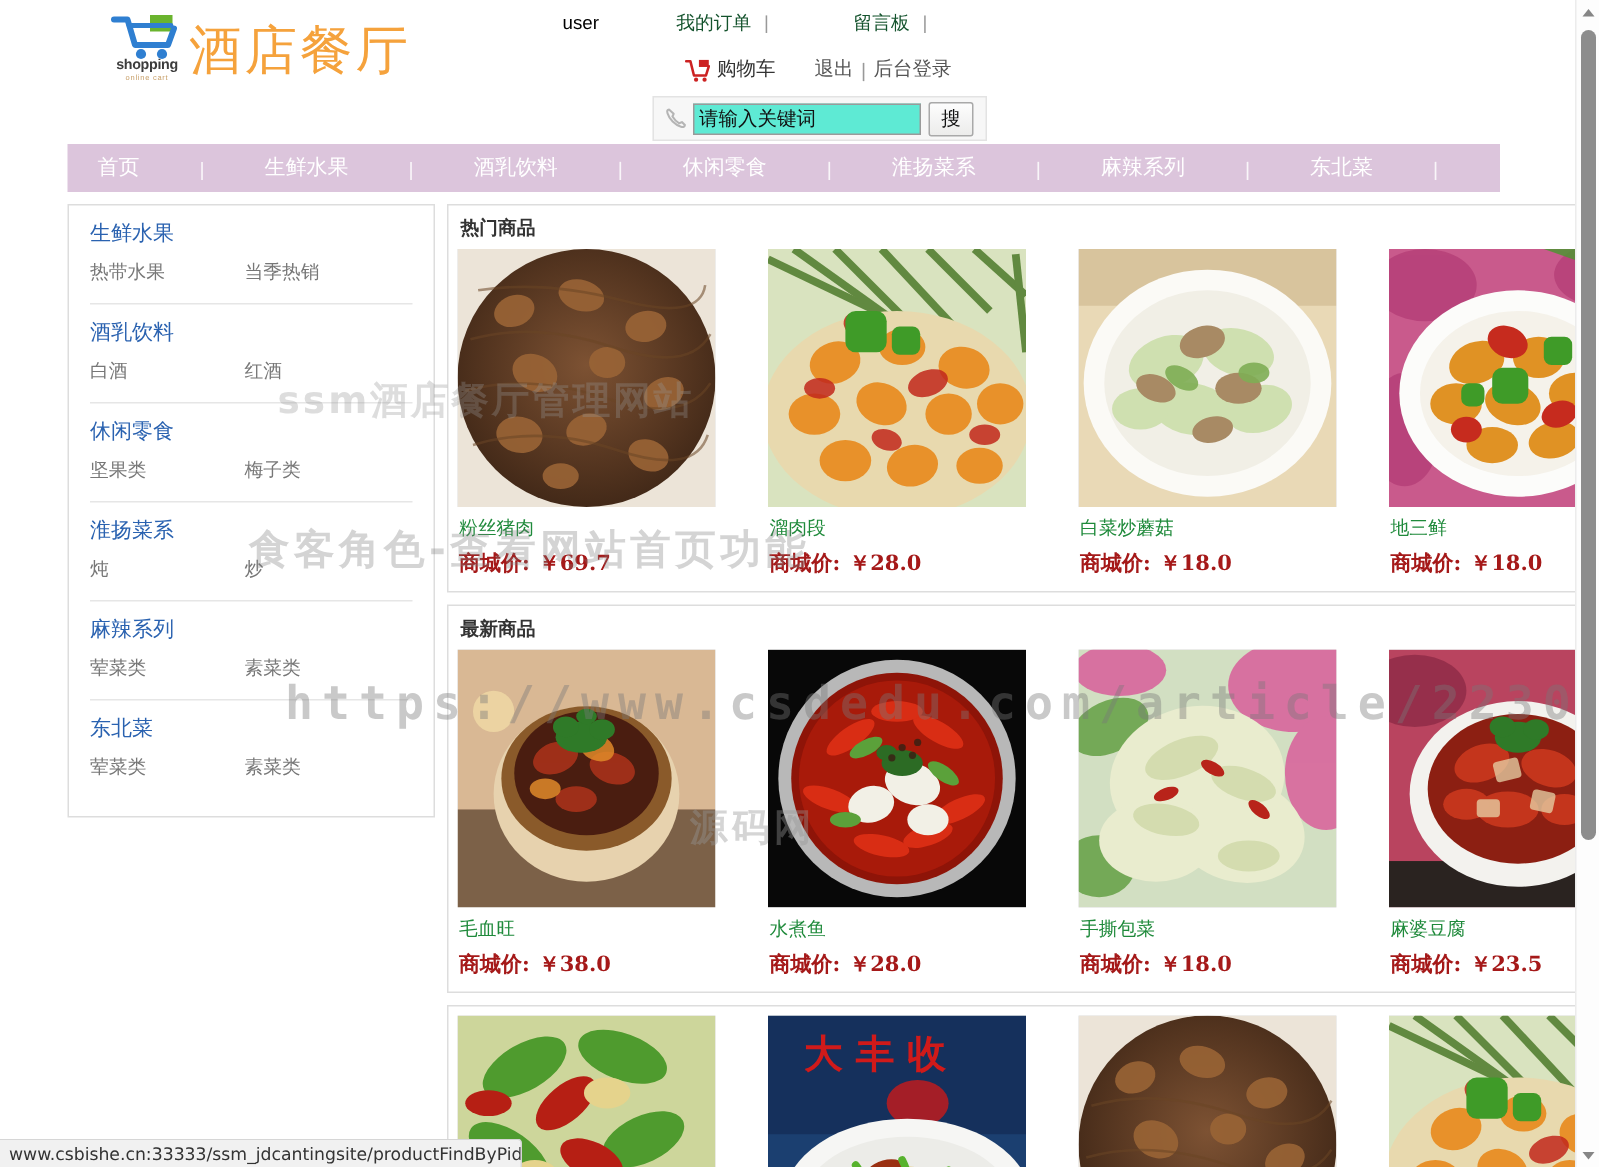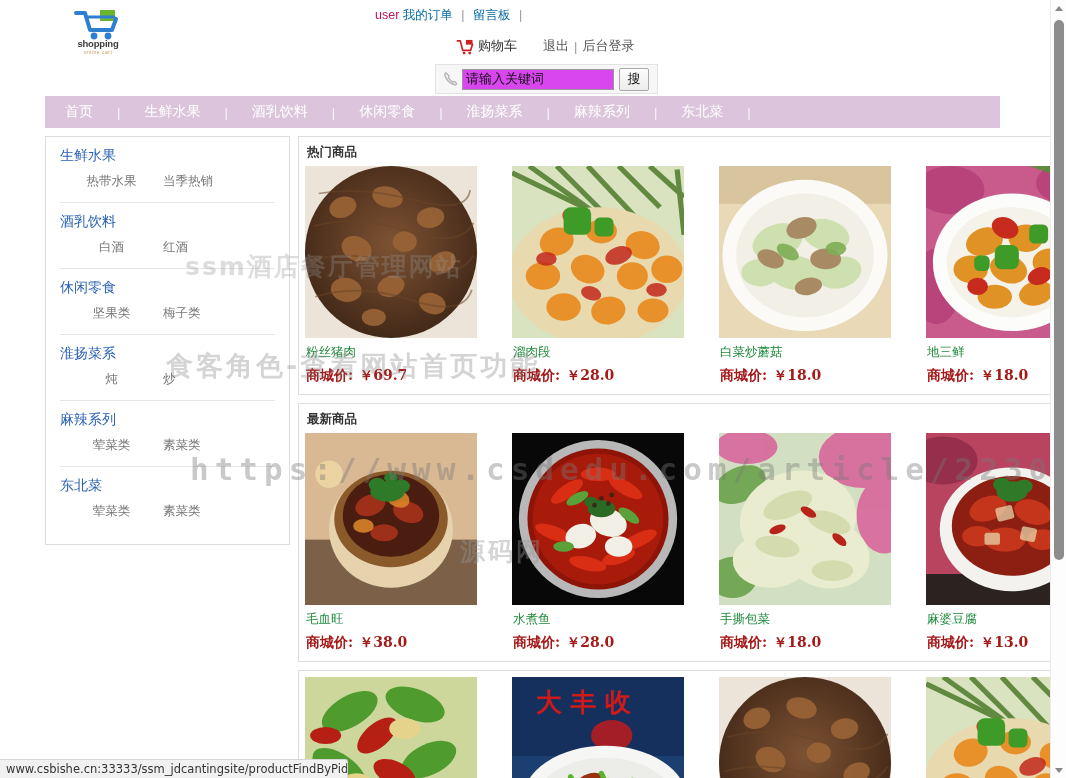--- a/index.html
+++ b/index.html
@@ -73,22 +73,22 @@
     letter-spacing: 0.5px;
   }
 
   .userbar {
     position: absolute;
     left: 350px; top: 7px;
     font-size: 12.5px;
     color: #555;
     white-space: nowrap;
   }
-  .userbar .uname { color: #be185d; }
-  .userbar a { color: #0369a1; text-decoration: none; }
+  .userbar .uname { color: #000000; }
+  .userbar a { color: #14532d; text-decoration: none; margin-left: 48px; }
   .userbar .sep { color: #999; margin: 0 5px; }
 
   .toolrow {
     position: absolute;
     left: 430px; top: 37px;
     font-size: 13px;
     color: #444;
     white-space: nowrap;
     display: flex;
     align-items: center;
@@ -119,21 +119,21 @@
     flex: 0 0 18px;
     margin: 0 2px 0 2px;
   }
   .searchbox input {
     width: 152px;
     height: 21px;
     border: 1px solid #9a9a9a;
     font-size: 13px;
     padding: 1px 3px;
     outline: none;
-    background: #d946ef;
+    background: #5eead4;
     font-family: "DejaVu Sans", sans-serif;
     color: #111;
   }
   .searchbox button {
     margin-left: 5px;
     height: 23px;
     min-width: 30px;
     font-size: 13px;
     background: linear-gradient(#fdfdfd,#ececeb);
     border: 1px solid #a9a9a9;
@@ -146,20 +146,21 @@
 
   
   .navbar {
     width: 955px;
     margin: 0 0 0 45px;
     height: 32px;
     background: #dcc5dc;
     display: flex;
     align-items: center;
     padding-left: 20px;
+    gap: 16px;
   }
   .navbar a {
     color: #ffffff;
     font-size: 14px;
     text-decoration: none;
     white-space: nowrap;
   }
   .navbar .nsep {
     color: #ffffff;
     font-size: 13px;
@@ -186,21 +187,20 @@
   .cat-title {
     font-size: 14px;
     color: #2a62b0;
     padding: 8px 0 6px 0;
   }
   .cat-row {
     display: flex;
     padding: 2px 0 12px 0;
     border-bottom: 1px solid #e6e6e6;
     margin-bottom: 2px;
-    text-align: center;
   }
   .cat-row:last-child { border-bottom: none; }
   .cat-row span {
     font-size: 12.5px;
     color: #777;
     display: inline-block;
   }
   .cat-row span:first-child { width: 103px; }
   .sidebar .cat-title.first { padding-top: 4px; }
 
@@ -348,20 +348,21 @@
           <svg viewBox="0 0 56 34" width="56" height="34" aria-hidden="true">
             <rect x="30" y="2" width="15" height="11" fill="#6ab42e"></rect>
             <path d="M6 5 H15 L20 22 H42 L46 11" stroke="#2f7fd1" stroke-width="4" fill="none" stroke-linecap="round" stroke-linejoin="round"></path>
             <path d="M16 9 L44 9" stroke="#2f7fd1" stroke-width="3.2" fill="none" stroke-linecap="round"></path>
             <circle cx="24" cy="28" r="3.4" fill="#2f7fd1"></circle>
             <circle cx="38" cy="28" r="3.4" fill="#2f7fd1"></circle>
           </svg>
           <div class="logo-sub">shopping</div>
           <div class="logo-sub2">online cart</div>
         </div>
+        <div class="logo-word">酒店餐厅</div>
       </div>
 
       <div class="userbar">
         <span class="uname">user</span>
         <a href="#">我的订单</a>
         <span class="sep">|</span>
         <a href="#">留言板</a>
         <span class="sep">|</span>
       </div>
 
@@ -757,21 +758,21 @@
                   </g>
                   <g fill="#2f7a28">
                     <ellipse cx="50" cy="34" rx="9" ry="6"></ellipse>
                     <ellipse cx="44" cy="30" rx="5" ry="4"></ellipse>
                     <ellipse cx="57" cy="31" rx="5" ry="4"></ellipse>
                   </g>
                 </svg>
               </div>
               <div class="pname">麻婆豆腐</div>
               <div class="pprice">
-                <span>商城价:</span><span class="amt">￥13.0</span>
+                <span>商城价:</span><span class="amt">￥23.5</span>
               </div>
             </div>
 
           </div>
         </div>
 
         <div class="panel">
           <div class="grid">
 
             <div class="card">

